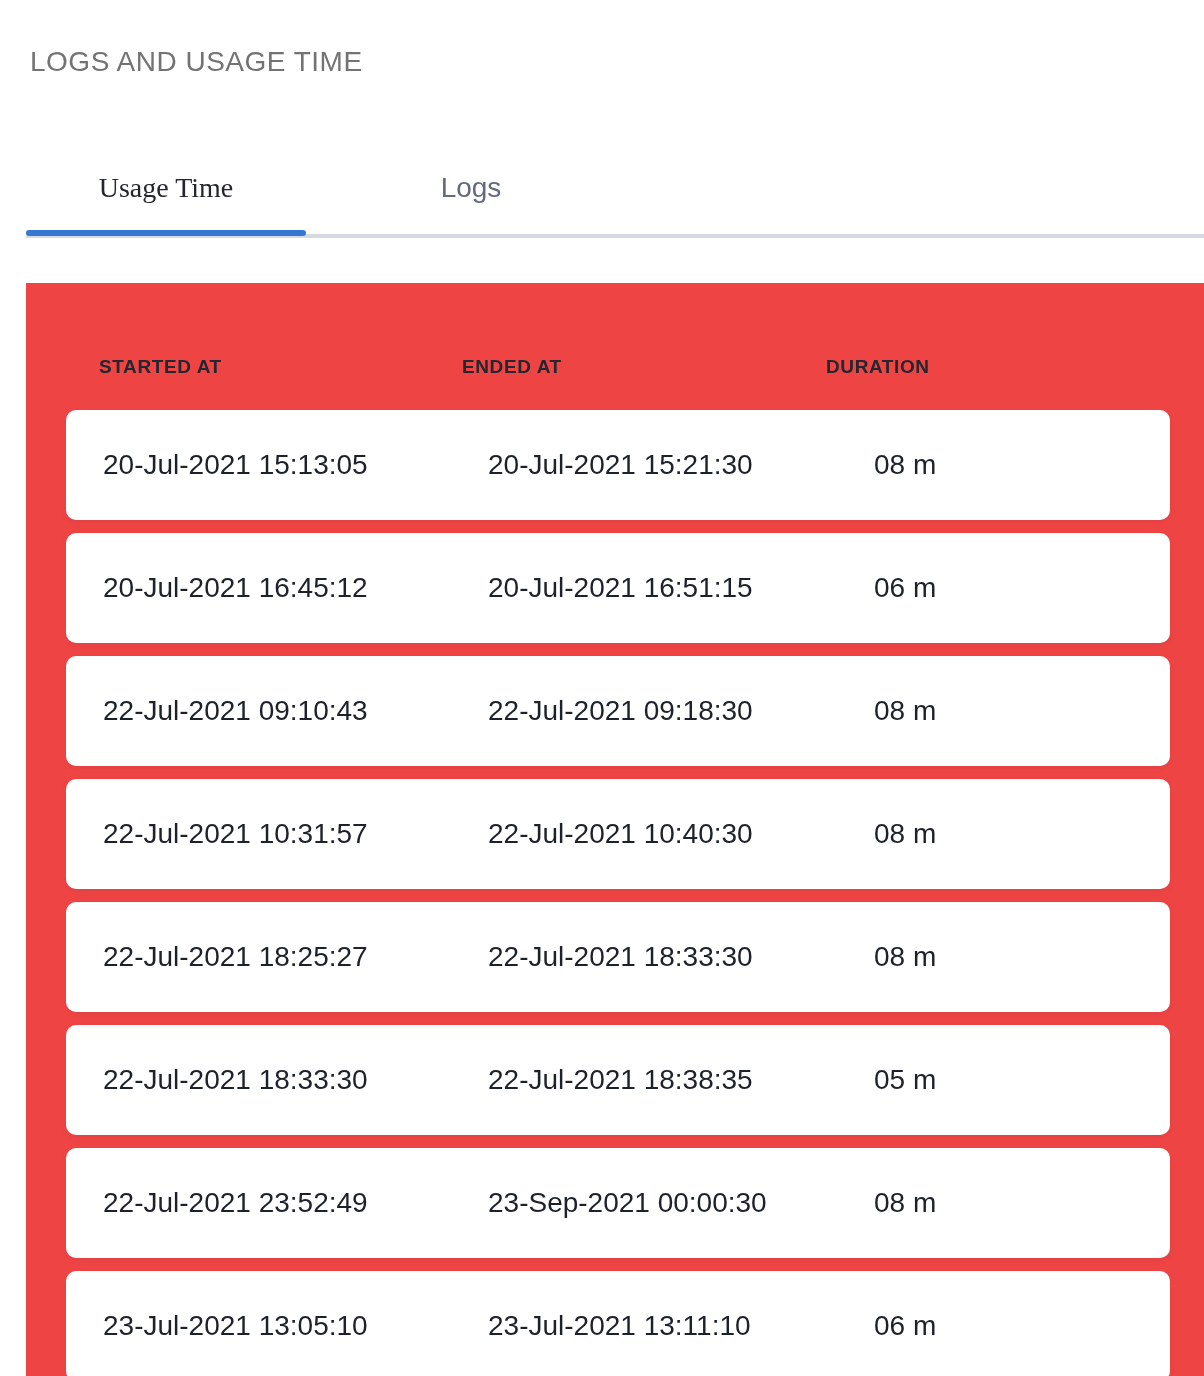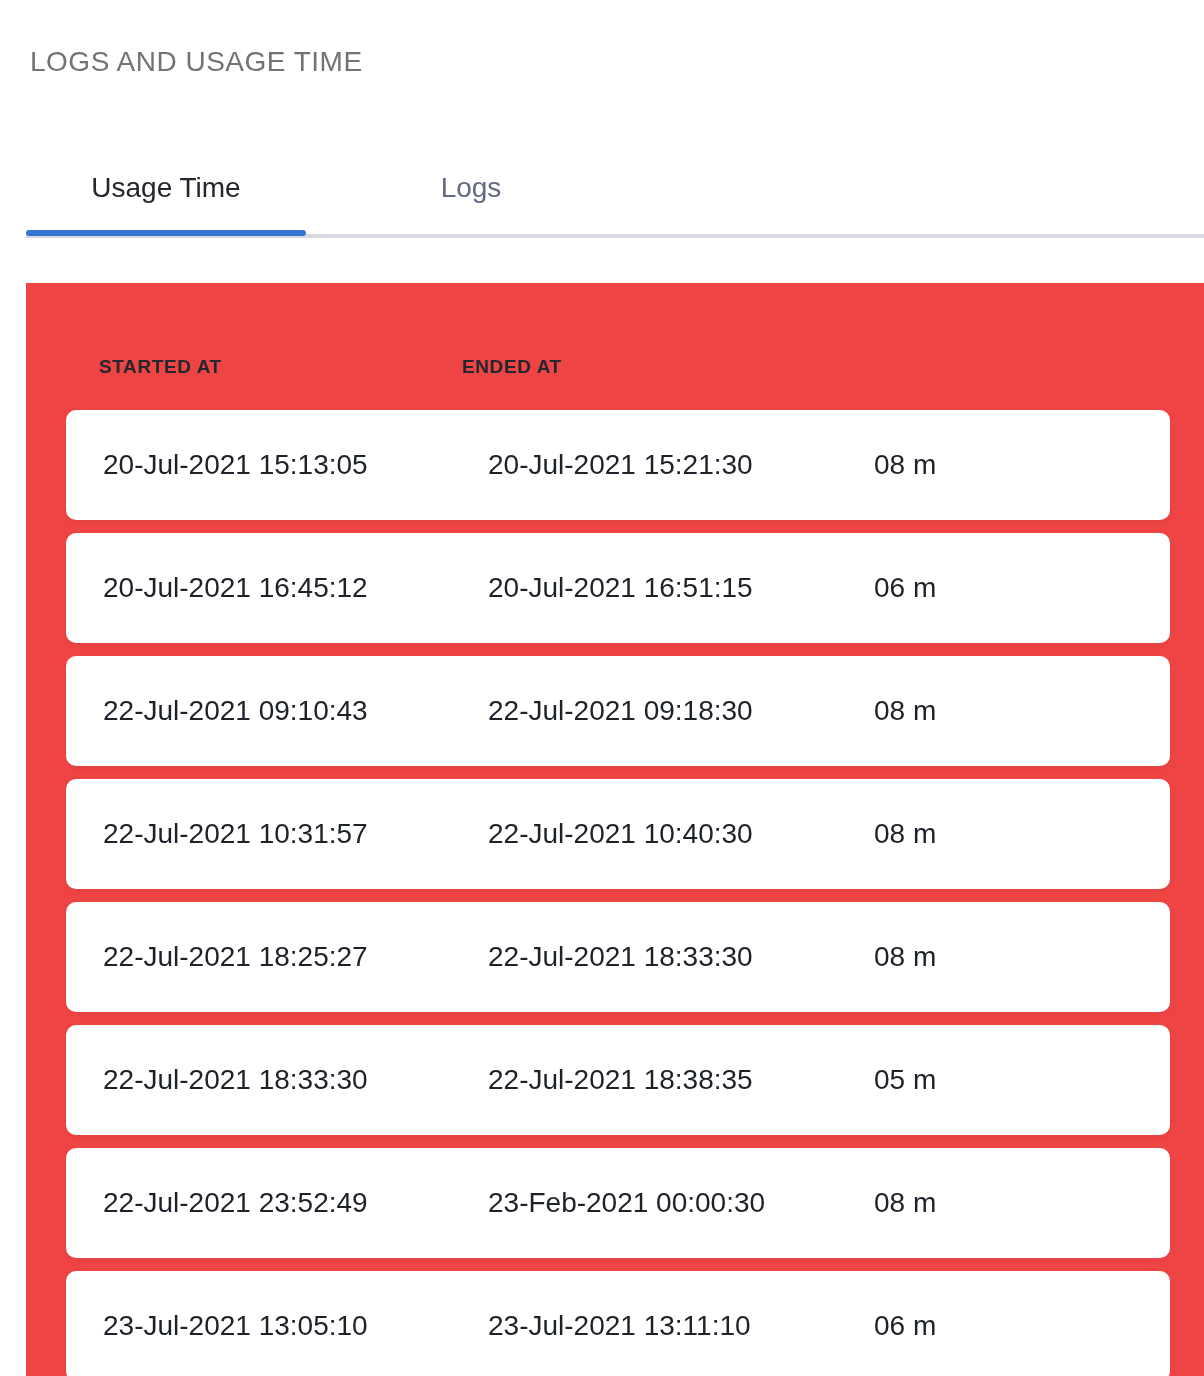--- a/index.html
+++ b/index.html
@@ -22,21 +22,21 @@
   }
   .tab {
     position: absolute;
     top: 6px;
     height: 44px;
     line-height: 44px;
     text-align: center;
     font-size: 28px;
     cursor: pointer;
   }
-  .tab-active-label { color: #23262e; font-weight: 400; }
+  .tab-active-label { color: #23262e; font-weight: 400; font-family: Liberation Serif, serif; }
   .tab-inactive-label { color: #636a80; font-weight: 400; }
   .tab-usage { left: 26px; width: 280px; }
   .tab-logs  { left: 306px; width: 330px; text-align: center; }
 
   .tab-divider {
     position: absolute;
     left: 26px; right: 0; top: 74px;
     height: 4px;
     background: #d8d9e0;
   }
@@ -105,20 +105,21 @@
     <span class="tab-inactive-label">Logs</span>
   </div>
   <div class="tab-divider"></div>
   <div class="tab-indicator"></div>
 </div>
 
 <div class="panel">
   <div class="table-header">
     <div class="col">STARTED AT</div>
     <div class="col">ENDED AT</div>
+    <div class="col">DURATION</div>
   </div>
 
   <div class="rows" id="rows">
   <div class="row-card">
     <div class="cell">20-Jul-2021 15:13:05</div>
     <div class="cell">20-Jul-2021 15:21:30</div>
     <div class="cell">08 m</div>
   </div>
 
   <div class="row-card">
@@ -146,21 +147,21 @@
   </div>
 
   <div class="row-card">
     <div class="cell">22-Jul-2021 18:33:30</div>
     <div class="cell">22-Jul-2021 18:38:35</div>
     <div class="cell">05 m</div>
   </div>
 
   <div class="row-card">
     <div class="cell">22-Jul-2021 23:52:49</div>
-    <div class="cell">23-Feb-2021 00:00:30</div>
+    <div class="cell">23-Sep-2021 00:00:30</div>
     <div class="cell">08 m</div>
   </div>
 
   <div class="row-card">
     <div class="cell">23-Jul-2021 13:05:10</div>
     <div class="cell">23-Jul-2021 13:11:10</div>
     <div class="cell">06 m</div>
   </div>
 </div>
 </div>

